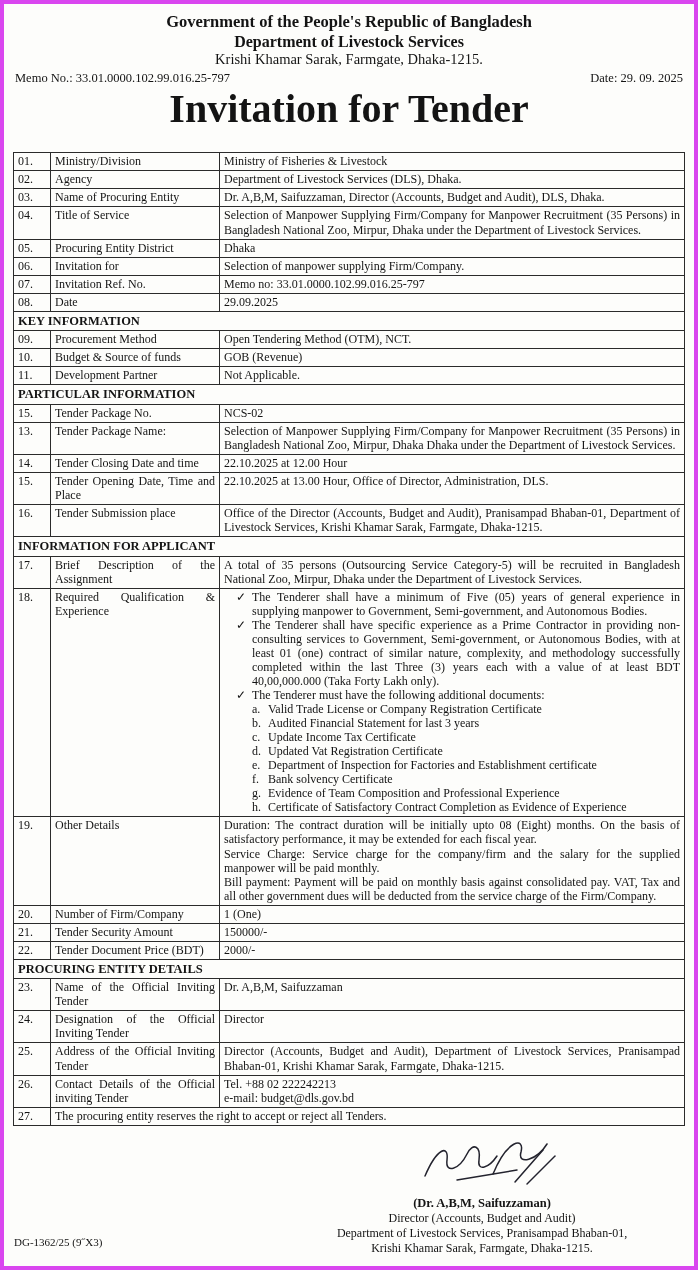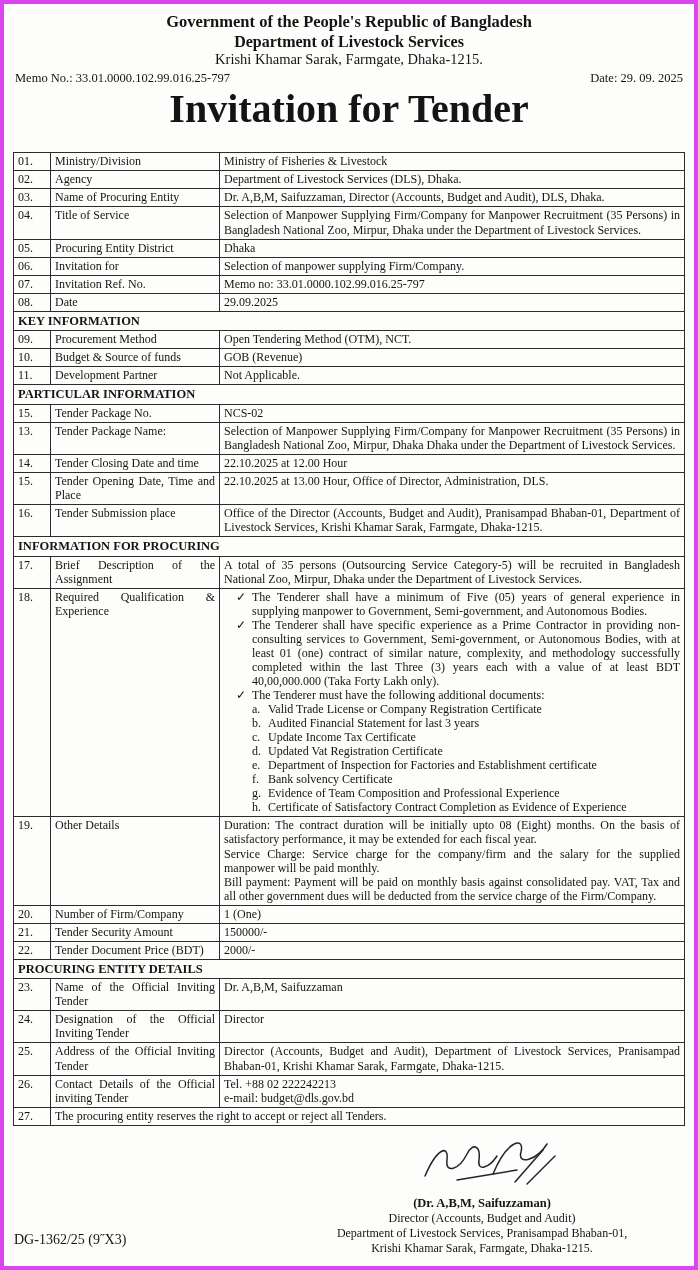--- a/index.html
+++ b/index.html
@@ -30,21 +30,21 @@
   .ln.check .mark  { flex: 0 0 16px; }
   .ln.check .txt   { flex: 1; text-align: justify; }
   .ln.letter { display: flex; padding-left: 28px; }
   .ln.letter .lmark { flex: 0 0 16px; }
   .ln.letter .txt   { flex: 1; }
 
   .footer { margin-top: 4px; }
   .sig-wrap { width: 390px; margin-left: auto; margin-right: 8px; text-align: center; font-size: 12px; line-height: 1.25; }
   .sig-img  { display: inline-block; height: 62px; }
   .sig-name { font-weight: bold; font-size: 12.5px; }
-  .print-code { position: absolute; left: 10px; bottom: 18px; font-size: 14px; }
+  .print-code { position: absolute; left: 10px; bottom: 18px; font-size: 11px; }
 </style>
 </head>
 <body>
 
 <div class="page">
 
   <div class="hdr">
     <div class="hdr-gov">Government of the People's Republic of Bangladesh</div>
     <div class="hdr-dept">Department of Livestock Services</div>
     <div class="hdr-addr">Krishi Khamar Sarak, Farmgate, Dhaka-1215.</div>
@@ -171,21 +171,21 @@
           </td>
         </tr>
         <tr>
           <td class="no">16.</td>
           <td class="label">Tender Submission place</td>
           <td class="value">
             <div class="ln text">Office of the Director (Accounts, Budget and Audit), Pranisampad Bhaban-01, Department of Livestock Services, Krishi Khamar Sarak, Farmgate, Dhaka-1215.</div>
           </td>
         </tr>
         <tr>
-          <td colspan="3" class="section-cell">INFORMATION FOR PROCURING</td>
+          <td colspan="3" class="section-cell">INFORMATION FOR APPLICANT</td>
         </tr>
         <tr>
           <td class="no">17.</td>
           <td class="label">Brief Description of the Assignment</td>
           <td class="value">
             <div class="ln text">A total of 35 persons (Outsourcing Service Category-5) will be recruited in Bangladesh National Zoo, Mirpur, Dhaka under the Department of Livestock Services.</div>
           </td>
         </tr>
         <tr>
           <td class="no">18.</td>

